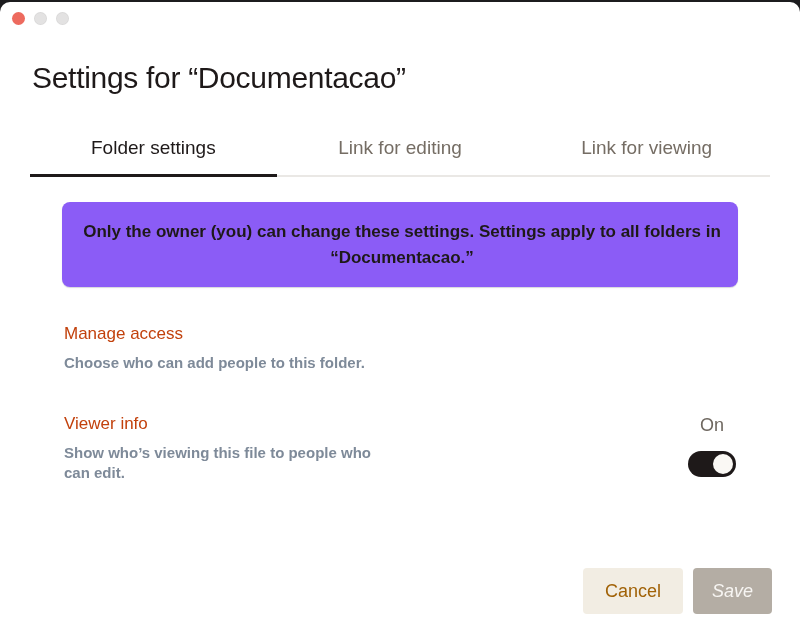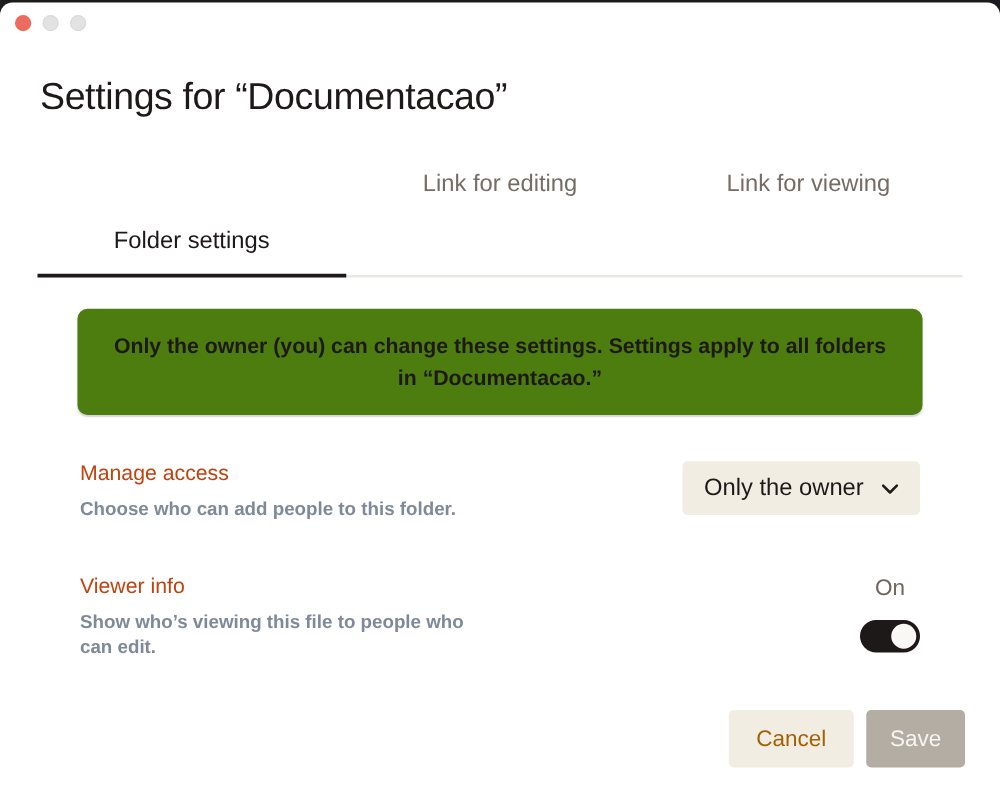--- a/index.html
+++ b/index.html
@@ -48,40 +48,40 @@
   .tab {
     flex: 1;
     text-align: center;
     font-size: 19px;
     font-weight: 500;
     color: #756d64;
     padding-bottom: 16px;
     position: relative;
     cursor: default;
   }
-  .tab.active { color: #1e1919; margin-top: 45px; }
+  .tab.active { color: #1e1919; }
   .tab.active::after {
     content: "";
     position: absolute;
     left: 0; right: 0; bottom: -2px;
     height: 3px;
     background: #1e1919;
   }
 
   .notice-banner {
     margin: 25px 62px 0 62px;
     height: 85px;
-    background: #4d7c0f;
+    background: #8b5cf6;
     border-radius: 8px;
     box-shadow: 0 1px 1px rgba(25, 35, 60, 0.18);
     display: flex;
     align-items: center;
-    justify-content: flex-start;
+    justify-content: flex-end;
     text-align: center;
-    padding: 0 28px;
+    padding: 0 16px;
   }
   .notice-text {
     font-size: 17px;
     font-weight: 600;
     line-height: 26px;
     color: #1e1919;
     max-width: 640px;
   }
 
   .setting-row {
@@ -167,20 +167,21 @@
   .btn-cancel {
     background: #f2ede3;
     color: #a16207;
     padding: 0 22px;
   }
   .btn-save {
     background: #b4ada4;
     color: #f7f5f2;
     padding: 0 19px;
     cursor: default;
+    font-style: italic;
   }
 </style>
 </head>
 <body>
 
 <div class="window">
 
   <div class="traffic-lights">
     <div class="tl-dot tl-close"></div>
     <div class="tl-dot tl-disabled"></div>
@@ -197,28 +198,20 @@
 
   <div class="notice-banner">
     <div class="notice-text">Only the owner (you) can change these settings. Settings apply to all folders in “Documentacao.”</div>
   </div>
 
   <div class="setting-row row-manage">
     <div>
       <div class="setting-label">Manage access</div>
       <div class="setting-desc">Choose who can add people to this folder.</div>
     </div>
-    <button class="dropdown-button">
-      <span>Only the owner</span>
-      <span class="chevron-down-icon">
-        <svg width="14" height="9" viewBox="0 0 14 9" fill="none">
-          <path d="M1.5 1.5 L7 7 L12.5 1.5" stroke="#1e1919" stroke-width="2" stroke-linecap="round" stroke-linejoin="round"></path>
-        </svg>
-      </span>
-    </button>
   </div>
 
   <div class="setting-row row-viewer">
     <div>
       <div class="setting-label">Viewer info</div>
       <div class="setting-desc">Show who’s viewing this file to people who can edit.</div>
     </div>
     <div class="toggle-group">
       <span class="toggle-state-label">On</span>
       <div class="toggle-switch">

